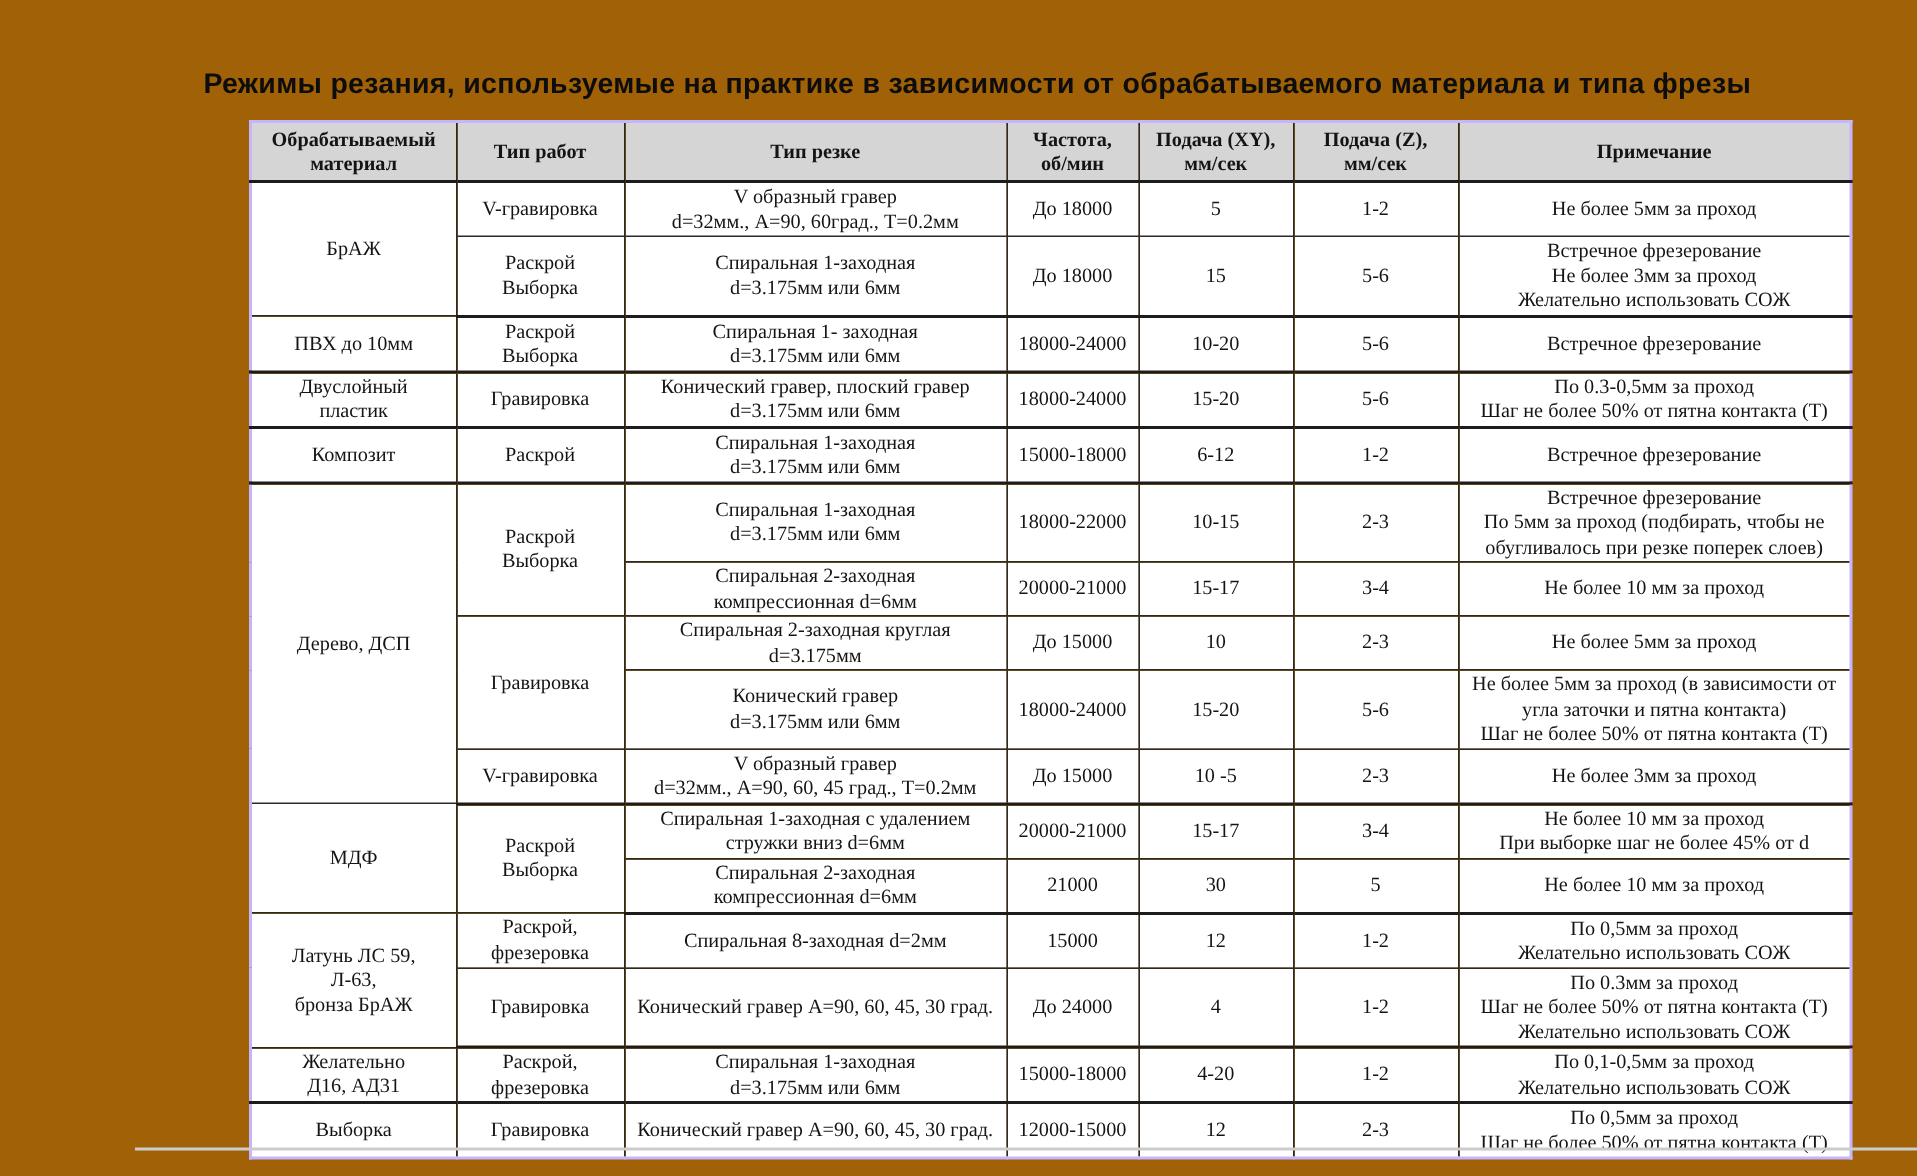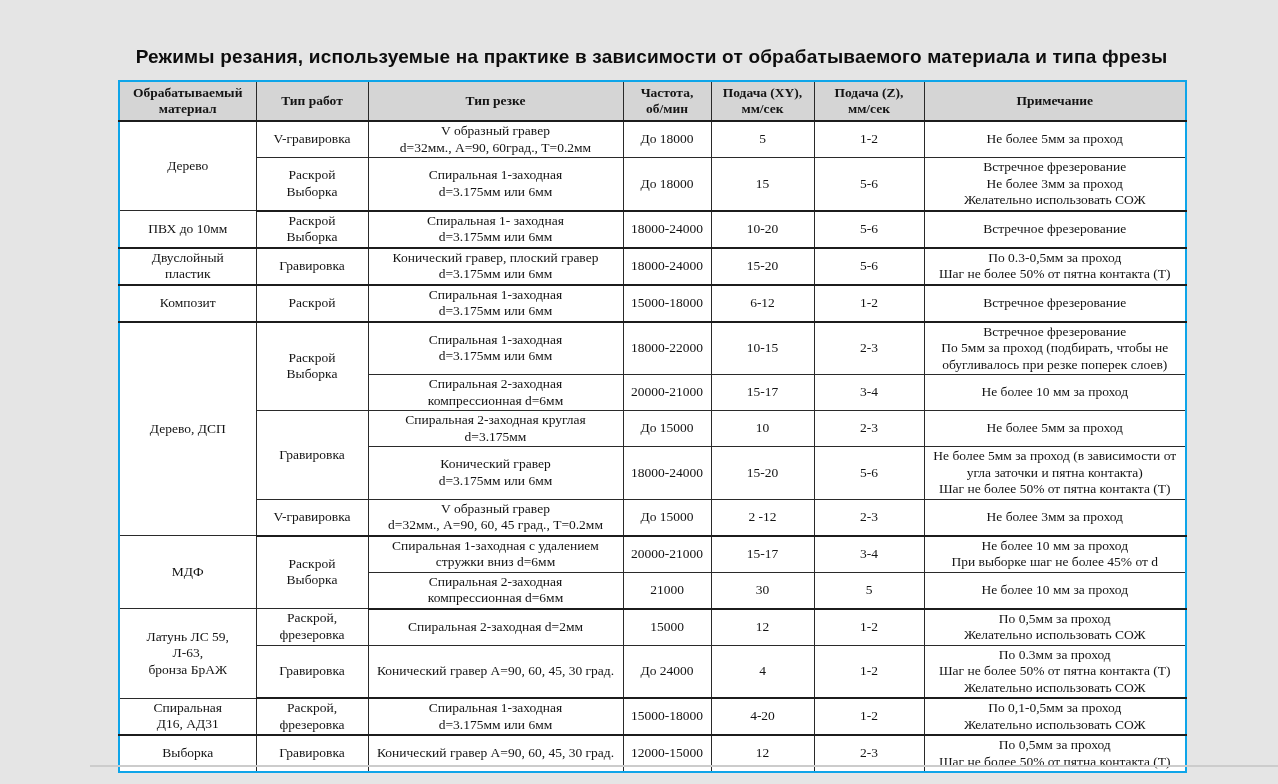--- a/index.html
+++ b/index.html
@@ -1,26 +1,26 @@
 <!DOCTYPE html>
 <html><head>
 <meta charset="utf-8">
 <style>
   html,body{margin:0;padding:0;background:#ffffff;}
-  #page{position:relative;width:1278px;height:784px;background:#e5e5e5;overflow:hidden;
+  #page{position:relative;width:1278px;height:784px;background:#a16207;overflow:hidden;
         font-family:"Liberation Serif", serif;color:#141414;}
   #title{position:absolute;top:46px;left:118px;width:1067px;text-align:center;
          font-family:"Liberation Sans", sans-serif;font-weight:bold;font-size:19px;
          letter-spacing:0.2px;color:#0d0d0d;}
   #tbl-wrap{position:absolute;top:80px;left:118px;width:1067px;}
   table{border-collapse:collapse;table-layout:fixed;width:1067px;
         font-family:"Liberation Serif", serif;font-size:13.5px;color:#141414;}
   th,td{border:1px solid #2a2a2a;text-align:center;vertical-align:middle;
         padding:1px 4px;line-height:16.5px;white-space:pre-line;overflow:hidden;}
-  table{border:2px solid #0ea5e9;}
+  table{border:2px solid #c4b5fd;margin-left:48px;}
   thead th{background:#d5d5d5;font-weight:bold;border-bottom:2px solid #1c1c1c;height:36px;}
   tbody td{height:32px;background:#ffffff;}
   tr.group-end td{border-bottom:2px solid #1c1c1c;}
   #bottom-scan-line{position:absolute;top:765px;left:90px;right:0;height:2px;background:#cccccc;}
 </style>
 </head>
 <body>
 
 <div id="page">
   <div id="title">Режимы резания, используемые на практике в зависимости от обрабатываемого материала и типа фрезы</div>
@@ -46,21 +46,21 @@
 об/мин</th>
             <th>Подача (XY),
 мм/сек</th>
             <th>Подача (Z),
 мм/сек</th>
             <th>Примечание</th>
           </tr>
       </thead>
       <tbody>
           <tr>
-            <td rowspan="2">Дерево</td>
+            <td rowspan="2">БрАЖ</td>
             <td>V-гравировка</td>
             <td>V образный гравер
 d=32мм., А=90, 60град., Т=0.2мм</td>
             <td>До 18000</td>
             <td>5</td>
             <td>1-2</td>
             <td>Не более 5мм за проход</td>
           </tr>
           <tr class="group-end">
             <td>Раскрой
@@ -143,21 +143,21 @@
             <td>15-20</td>
             <td>5-6</td>
             <td>Не более 5мм за проход (в зависимости от угла заточки и пятна контакта)
 Шаг не более 50% от пятна контакта (Т)</td>
           </tr>
           <tr class="group-end">
             <td>V-гравировка</td>
             <td>V образный гравер
 d=32мм., А=90, 60, 45 град., Т=0.2мм</td>
             <td>До 15000</td>
-            <td>2 -12</td>
+            <td>10 -5</td>
             <td>2-3</td>
             <td>Не более 3мм за проход</td>
           </tr>
           <tr>
             <td rowspan="2">МДФ</td>
             <td rowspan="2">Раскрой
 Выборка</td>
             <td>Спиральная 1-заходная с удалением стружки вниз d=6мм</td>
             <td>20000-21000</td>
             <td>15-17</td>
@@ -172,39 +172,39 @@
             <td>30</td>
             <td>5</td>
             <td>Не более 10 мм за проход</td>
           </tr>
           <tr>
             <td rowspan="2">Латунь ЛС 59,
 Л-63,
 бронза БрАЖ</td>
             <td>Раскрой,
 фрезеровка</td>
-            <td>Спиральная 2-заходная d=2мм</td>
+            <td>Спиральная 8-заходная d=2мм</td>
             <td>15000</td>
             <td>12</td>
             <td>1-2</td>
             <td>По 0,5мм за проход
 Желательно использовать СОЖ</td>
           </tr>
           <tr class="group-end">
             <td>Гравировка</td>
             <td>Конический гравер А=90, 60, 45, 30 град.</td>
             <td>До 24000</td>
             <td>4</td>
             <td>1-2</td>
             <td>По 0.3мм за проход
 Шаг не более 50% от пятна контакта (Т)
 Желательно использовать СОЖ</td>
           </tr>
           <tr class="group-end">
-            <td>Спиральная
+            <td>Желательно
 Д16, АД31</td>
             <td>Раскрой,
 фрезеровка</td>
             <td>Спиральная 1-заходная
 d=3.175мм или 6мм</td>
             <td>15000-18000</td>
             <td>4-20</td>
             <td>1-2</td>
             <td>По 0,1-0,5мм за проход
 Желательно использовать СОЖ</td>

